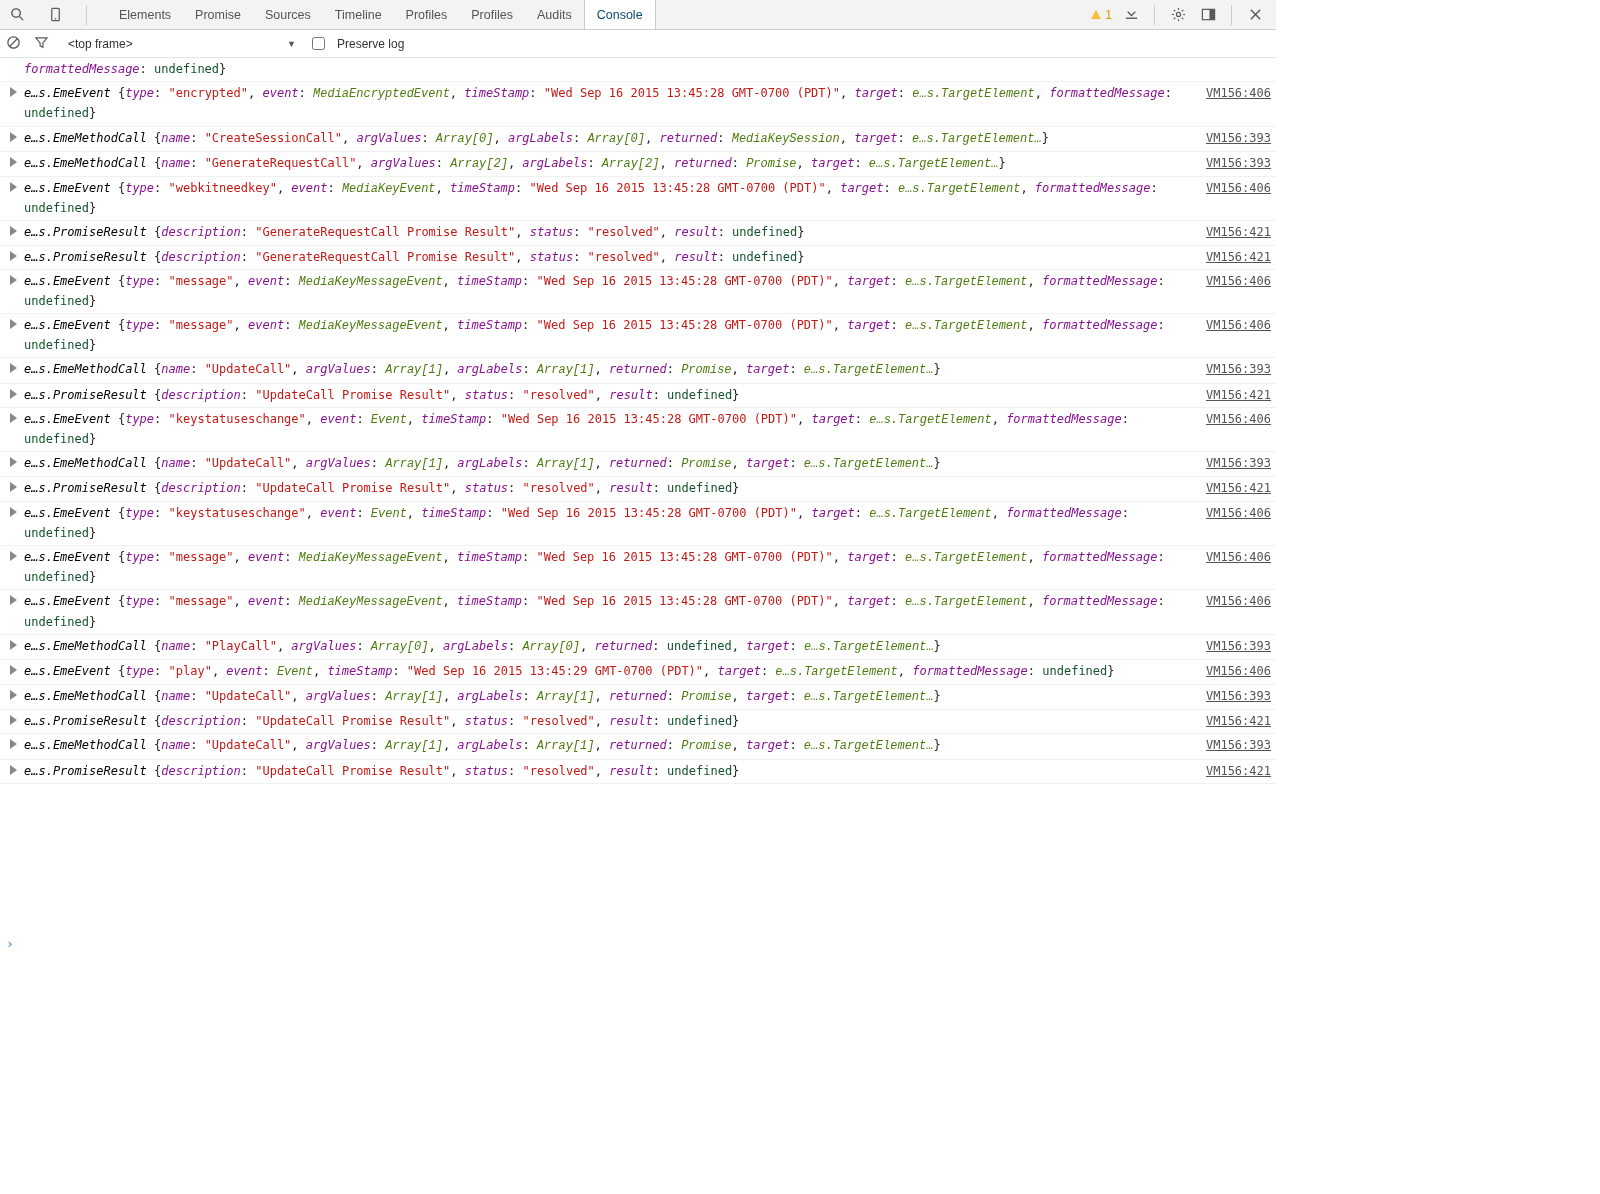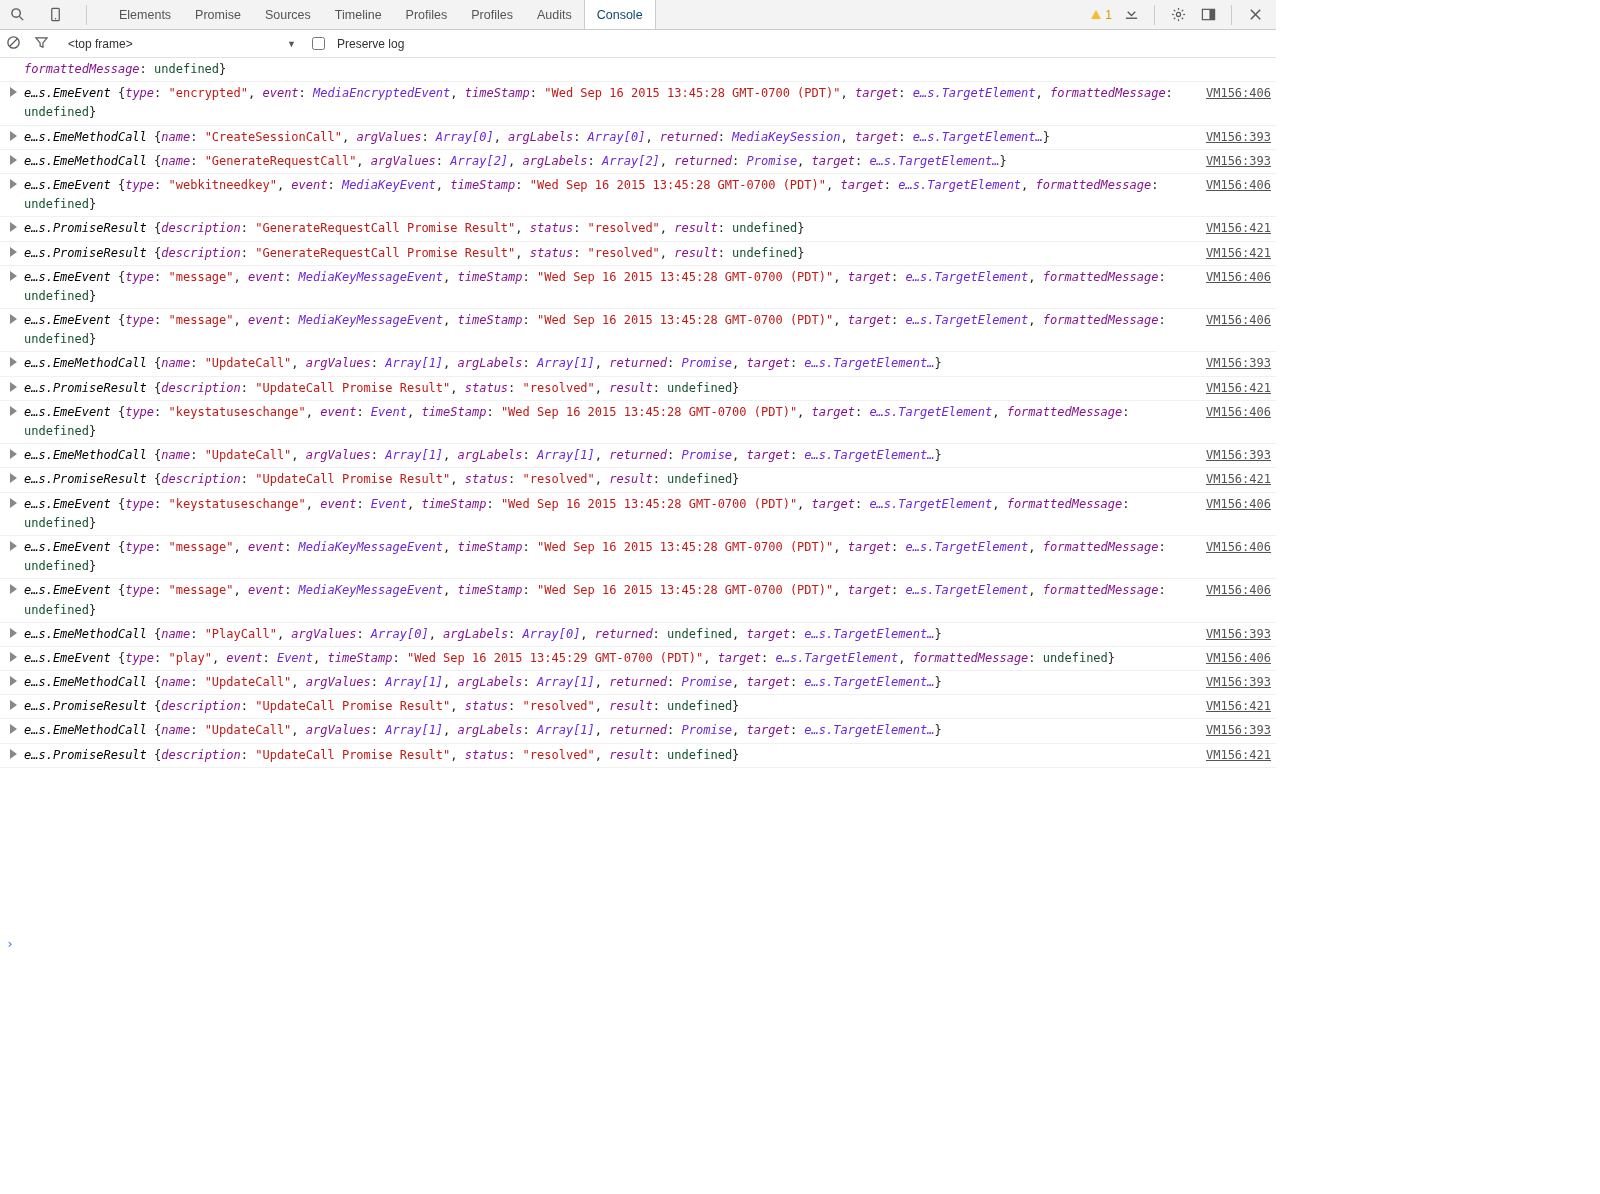--- a/index.html
+++ b/index.html
@@ -98,21 +98,21 @@
     width: 0; height: 0;
     border-top: 5px solid transparent;
     border-bottom: 5px solid transparent;
     border-left: 7px solid #888;
     cursor: pointer;
   }
   .name { color: #000000; font-style: italic; }
   .key { color: #881391; font-style: italic; }
   .str { color: #c41a16; }
   .und { color: #14532d; }
-  .val { color: #6d28d9; font-style: italic; }
+  .val { color: #4d7c0f; font-style: italic; font-family: Liberation Mono, monospace; }
   .brace { color: #222; }
   .log-row .body {
     margin-right: 90px;   
   }
   .first-fragment {
     padding: 2px 8px 2px 24px;
     border-bottom: 1px solid #f0f0f0;
   }
   .prompt {
     height: 22px;

